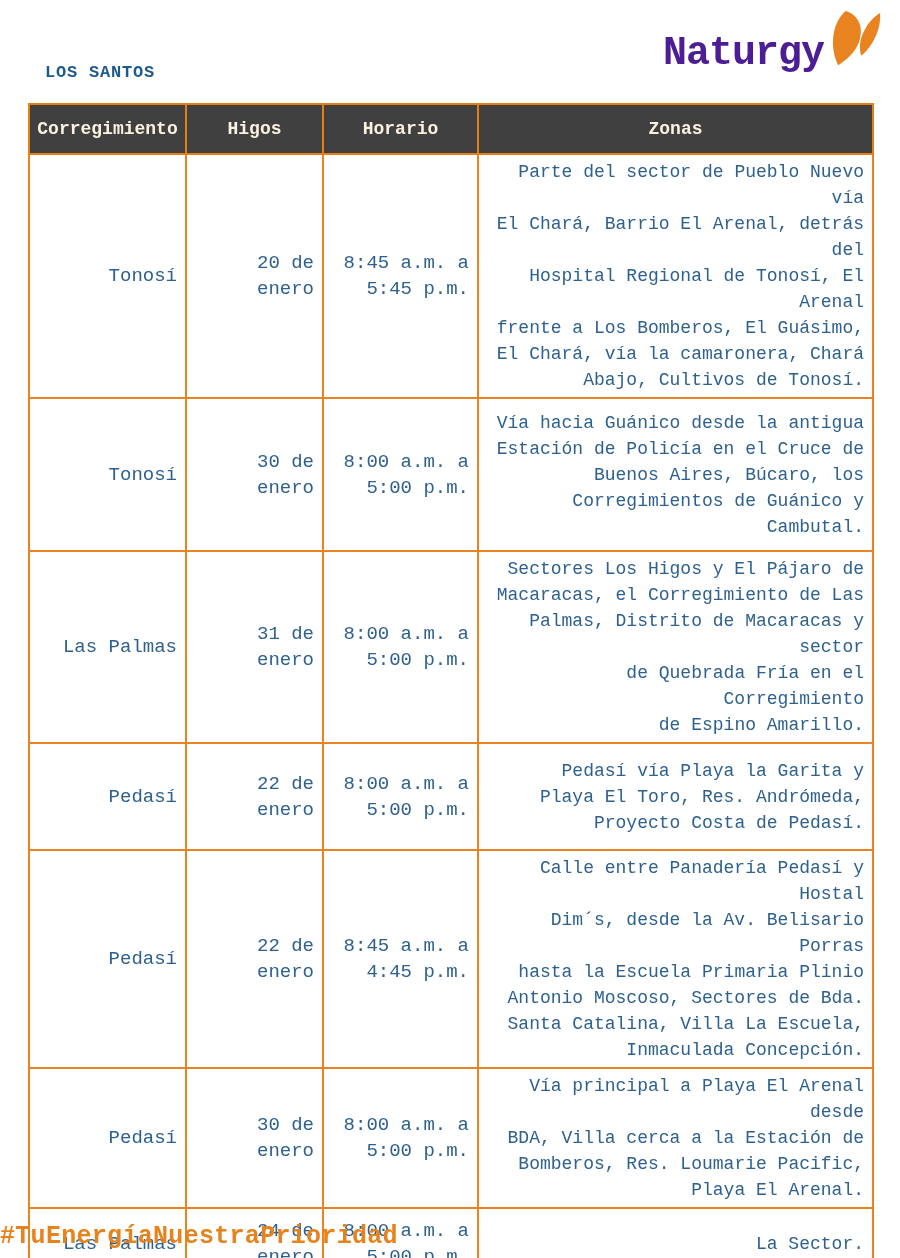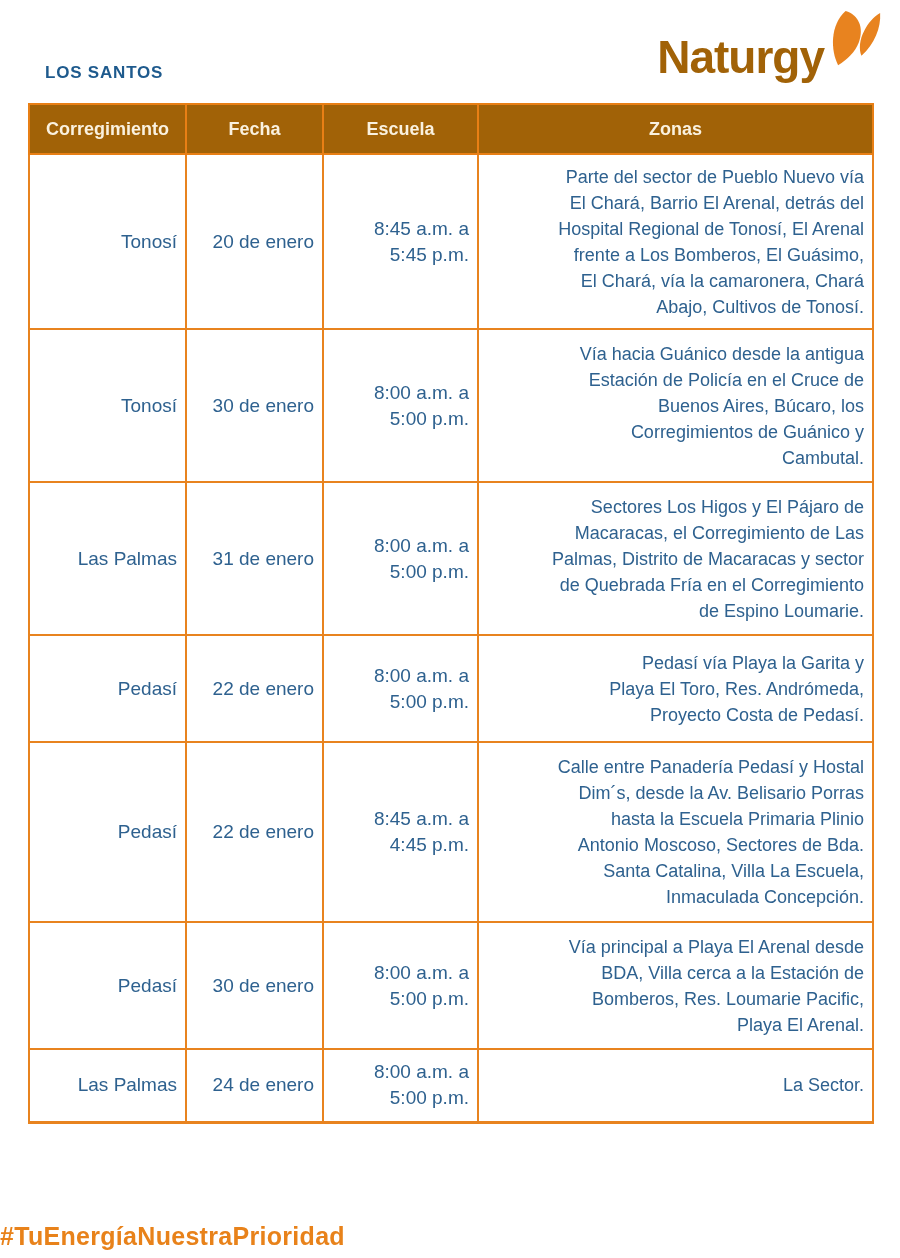--- a/index.html
+++ b/index.html
@@ -1,50 +1,50 @@
 <!DOCTYPE html>
 <html><head>
 <meta charset="utf-8">
 <style>
   html,body{margin:0;padding:0;background:#ffffff;}
   .page{
     position:relative;
     width:900px;height:1258px;
     background:#ffffff;
-    font-family:Liberation Sans, sans-serif;
+    font-family:Liberation Mono, monospace;
     overflow:hidden;
     border-radius:20px;
   }
   .region-title{
     position:absolute;left:45px;top:63px;
     font-size:17px;font-weight:bold;letter-spacing:0.8px;
     color:#1E5A8D;
   }
   .logo{
     position:absolute;top:10px;right:18px;
     display:flex;align-items:flex-start;
   }
   .logo-text{
-    font-size:46px;font-weight:bold;color:#a16207;
+    font-size:40px;font-weight:bold;color:#4c1d95;
     letter-spacing:-1px;line-height:1;
     margin-top:24px;
   }
   .logo-icon{margin-left:2px;}
   .outage-table{
     position:absolute;left:28px;top:103px;
     width:844px;
     border-collapse:collapse;
     table-layout:fixed;
   }
   .outage-table col.c1{width:157px;}
   .outage-table col.c2{width:137px;}
   .outage-table col.c3{width:155px;}
   .outage-table col.c4{width:395px;}
   .outage-table th{
-    background:#a16207;
+    background:#404040;
     color:#FAF1DF;
     font-size:18px;font-weight:bold;
     height:48px;
     border:2px solid #E87F15;
     text-align:center;vertical-align:middle;
     padding:0;
   }
   .outage-table td{
     border:2px solid #E8831F;
     background:#ffffff;
@@ -87,22 +87,22 @@
   <table class="outage-table">
     <colgroup>
         <col class="c1">
         <col class="c2">
         <col class="c3">
         <col class="c4">
       </colgroup>
     <thead>
       <tr>
         <th>Corregimiento</th>
-        <th>Fecha</th>
-        <th>Escuela</th>
+        <th>Higos</th>
+        <th>Horario</th>
         <th>Zonas</th>
       </tr>
     </thead>
     <tbody>
       <tr class="r1">
         <td>Tonosí</td>
         <td>20 de enero</td>
         <td>8:45 a.m. a
 5:45 p.m.</td>
         <td class="zonas">Parte del sector de Pueblo Nuevo vía
@@ -125,21 +125,21 @@
       </tr>
       <tr class="r3">
         <td>Las Palmas</td>
         <td>31 de enero</td>
         <td>8:00 a.m. a
 5:00 p.m.</td>
         <td class="zonas">Sectores Los Higos y El Pájaro de
 Macaracas, el Corregimiento de Las
 Palmas, Distrito de Macaracas y sector
 de Quebrada Fría en el Corregimiento
-de Espino Loumarie.</td>
+de Espino Amarillo.</td>
       </tr>
       <tr class="r4">
         <td>Pedasí</td>
         <td>22 de enero</td>
         <td>8:00 a.m. a
 5:00 p.m.</td>
         <td class="zonas">Pedasí vía Playa la Garita y
 Playa El Toro, Res. Andrómeda,
 Proyecto Costa de Pedasí.</td>
       </tr>

